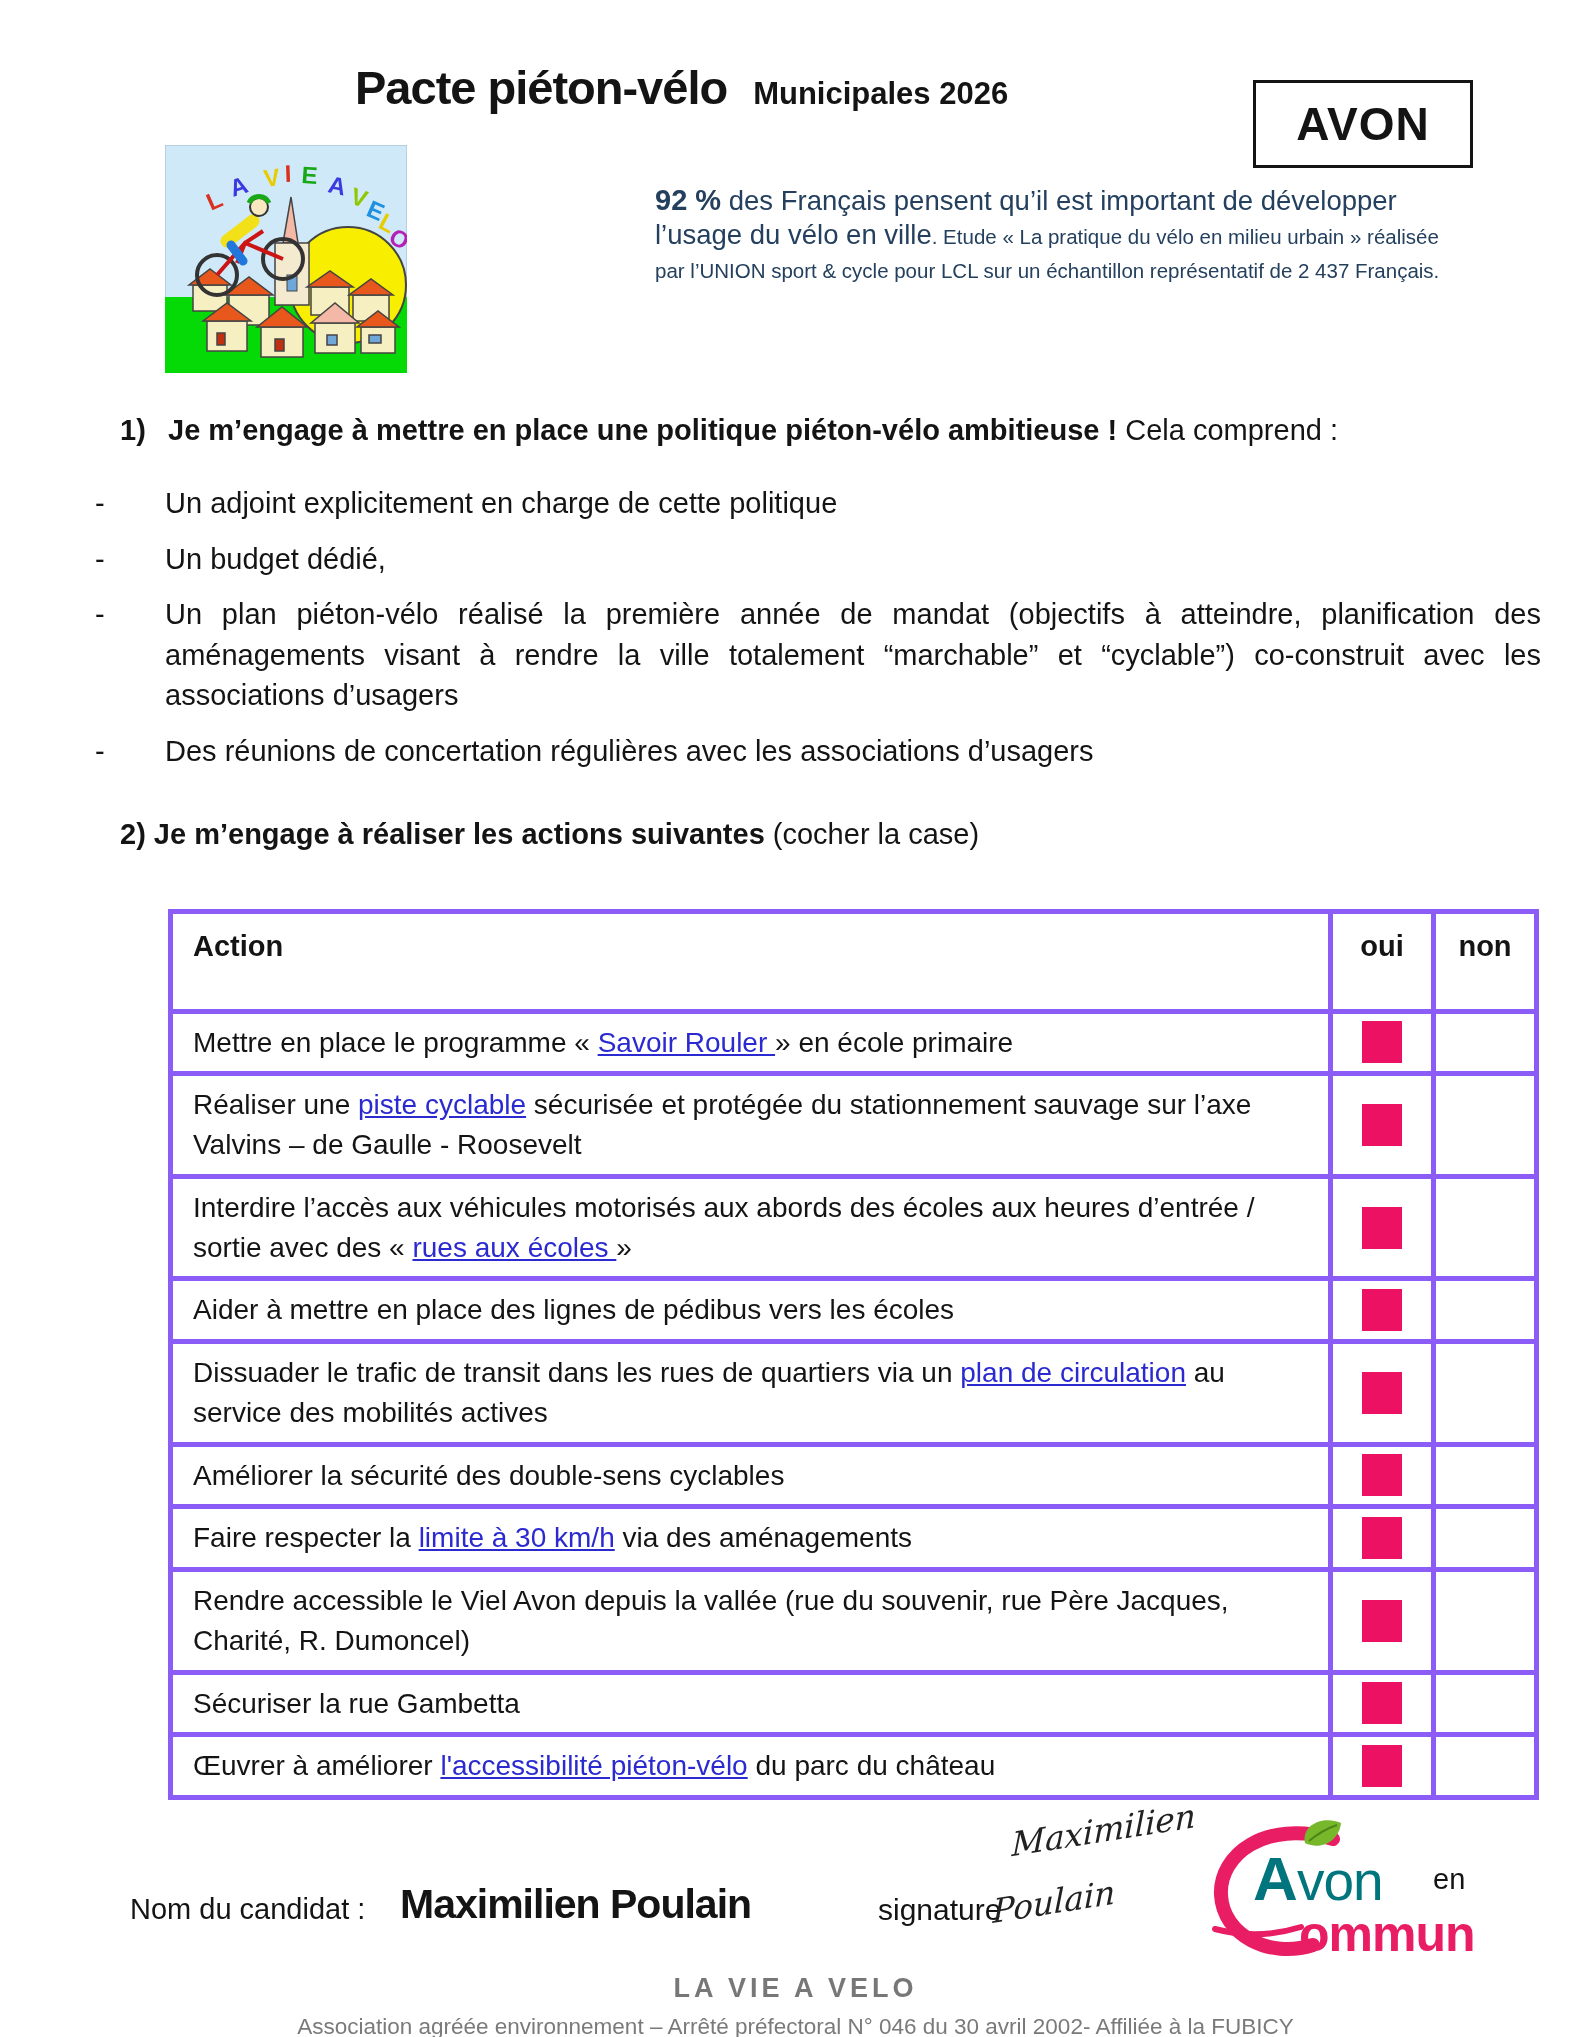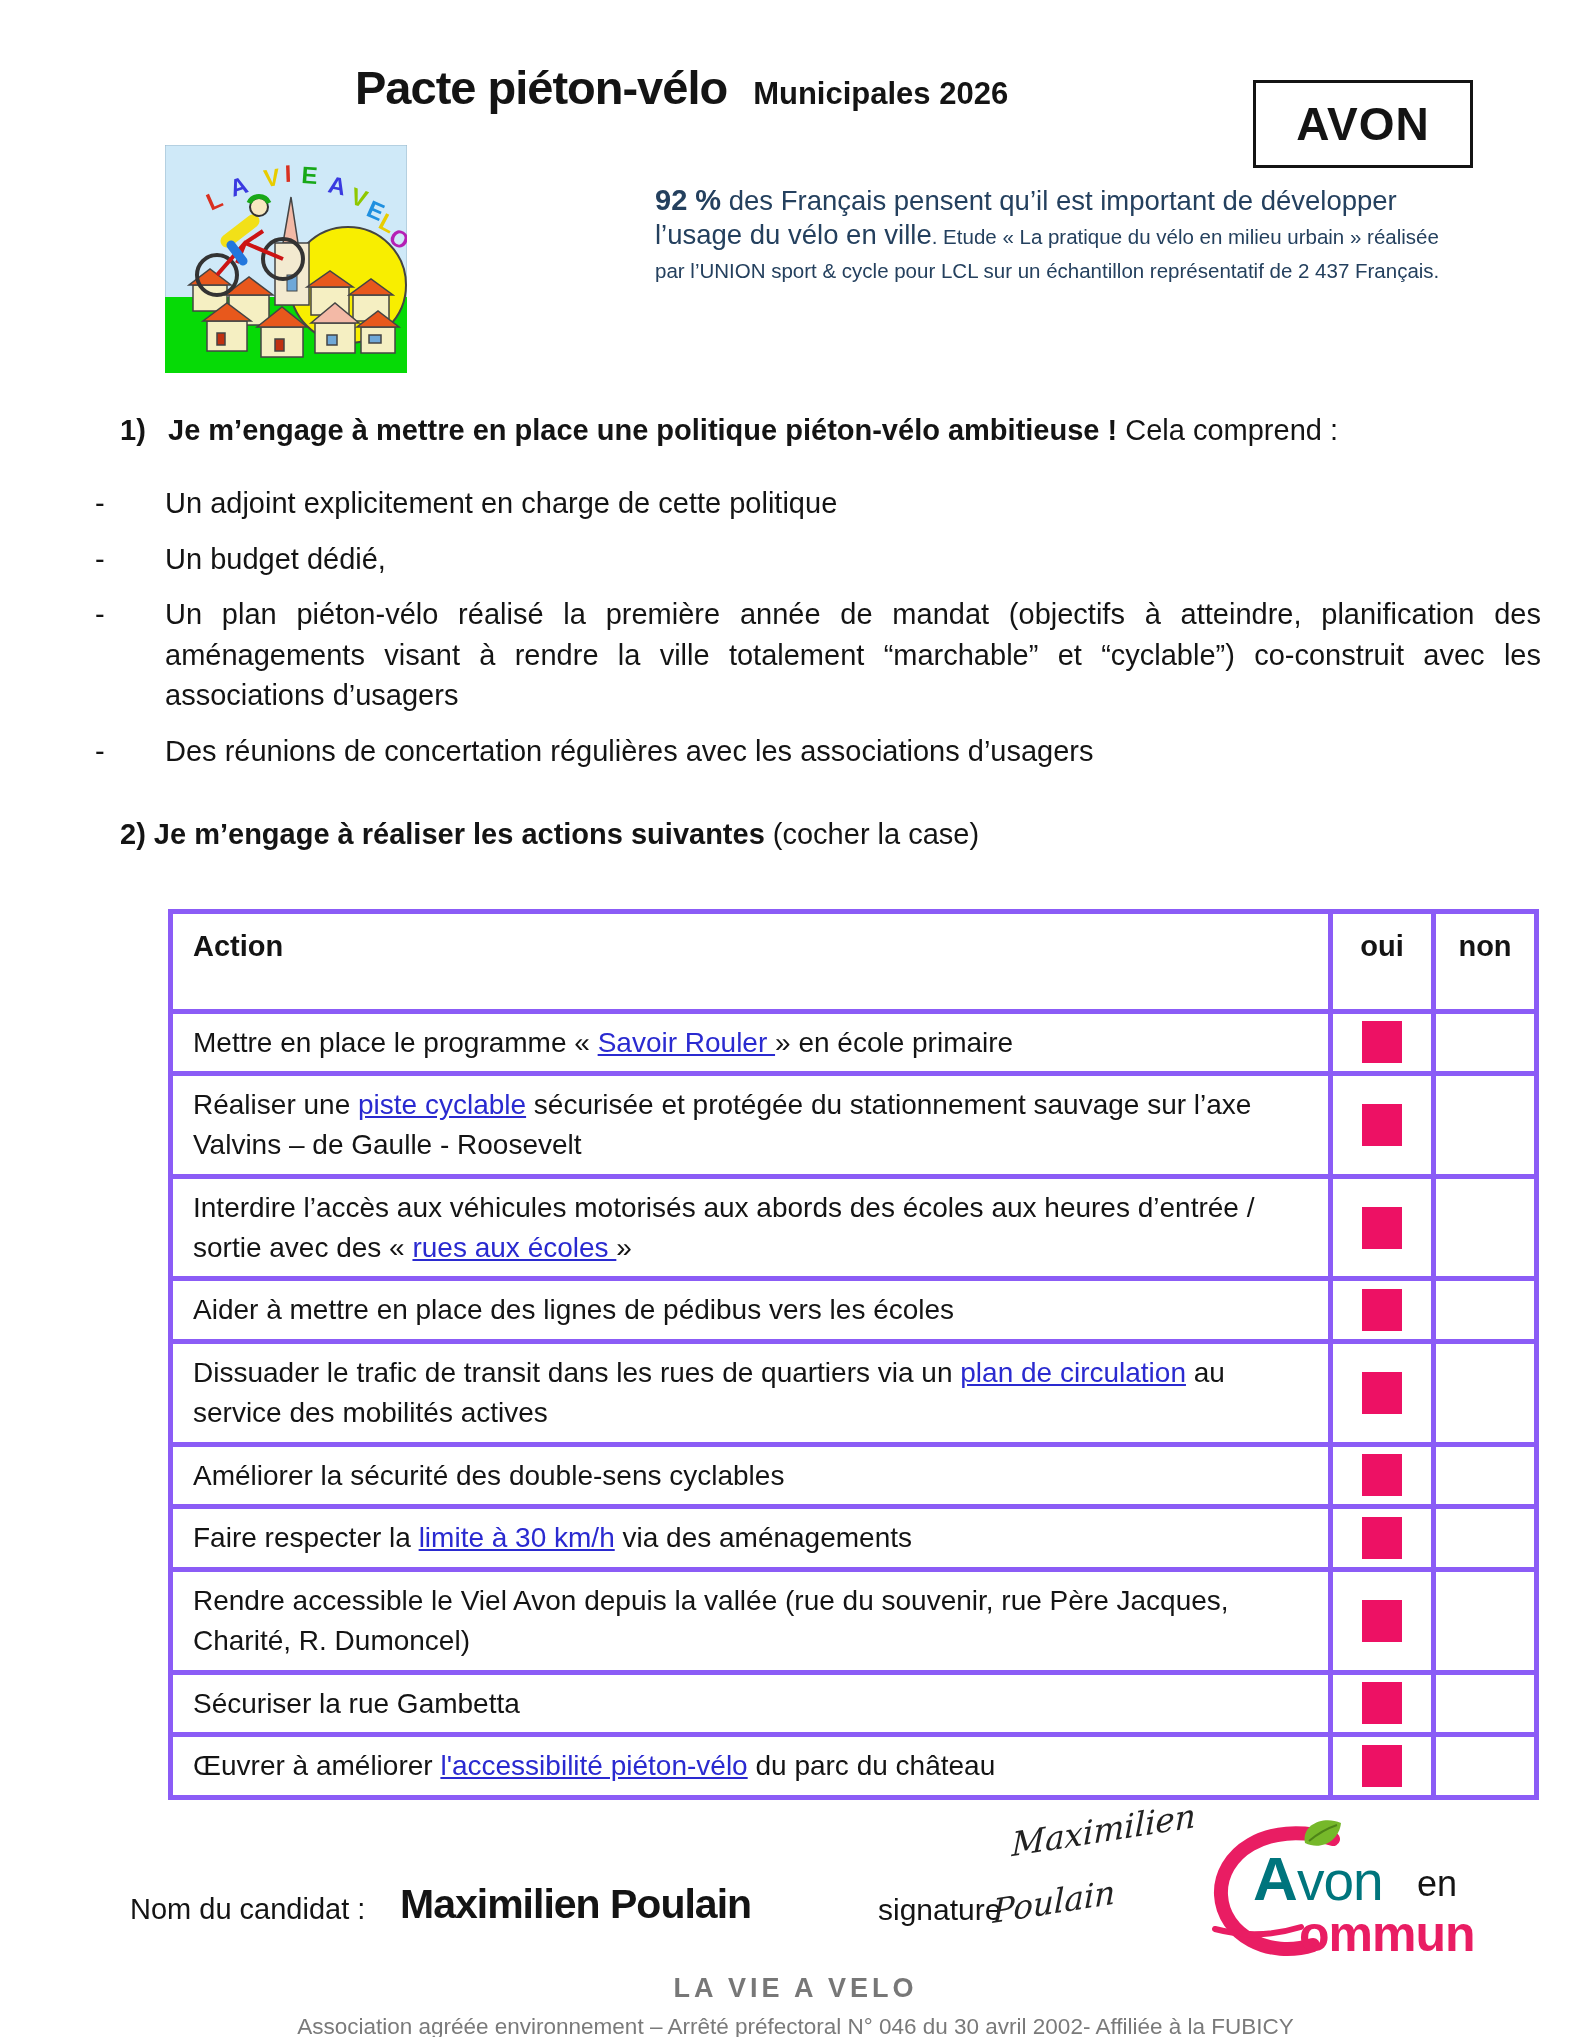--- a/index.html
+++ b/index.html
@@ -46,21 +46,21 @@
   .cand-label{position:absolute;left:130px;top:8px;font-size:29px;}
   .cand-name{position:absolute;left:400px;top:-4px;font-size:41px;font-weight:bold;letter-spacing:-1px;}
   .sig-label{position:absolute;left:878px;top:8px;font-size:30px;}
   .script{position:absolute;left:1010px;top:-85px;font-family:"DejaVu Serif",serif;font-style:italic;
           font-size:33px;color:#222;transform:rotate(-9deg) skewX(-10deg);line-height:1.9;}
   .script .l2{margin-left:-18px;}
   .brand{position:absolute;left:1205px;top:-68px;width:300px;height:150px;}
   .brand svg{position:absolute;left:0;top:0;}
   .b-a{position:absolute;left:48px;top:26px;font-size:62px;font-weight:bold;color:var(--teal);}
   .b-von{position:absolute;left:92px;top:32px;font-size:55px;font-weight:normal;color:var(--teal);letter-spacing:-1px;}
-  .b-en{position:absolute;left:212px;top:46px;font-size:36px;color:#141414;}
+  .b-en{position:absolute;left:228px;top:46px;font-size:29px;color:#141414;}
   .b-commun{position:absolute;left:94px;top:88px;font-size:50px;font-weight:bold;color:var(--bpink);letter-spacing:-1px;}
 
   
   .f-title{margin-top:0;text-align:center;font-family:Liberation Sans, sans-serif;font-weight:bold;
            font-size:27px;color:#777;letter-spacing:4px;}
   .f-line{text-align:center;color:var(--gray);font-size:22.5px;margin-top:10px;}
 </style>
 </head>
 <body>
 

